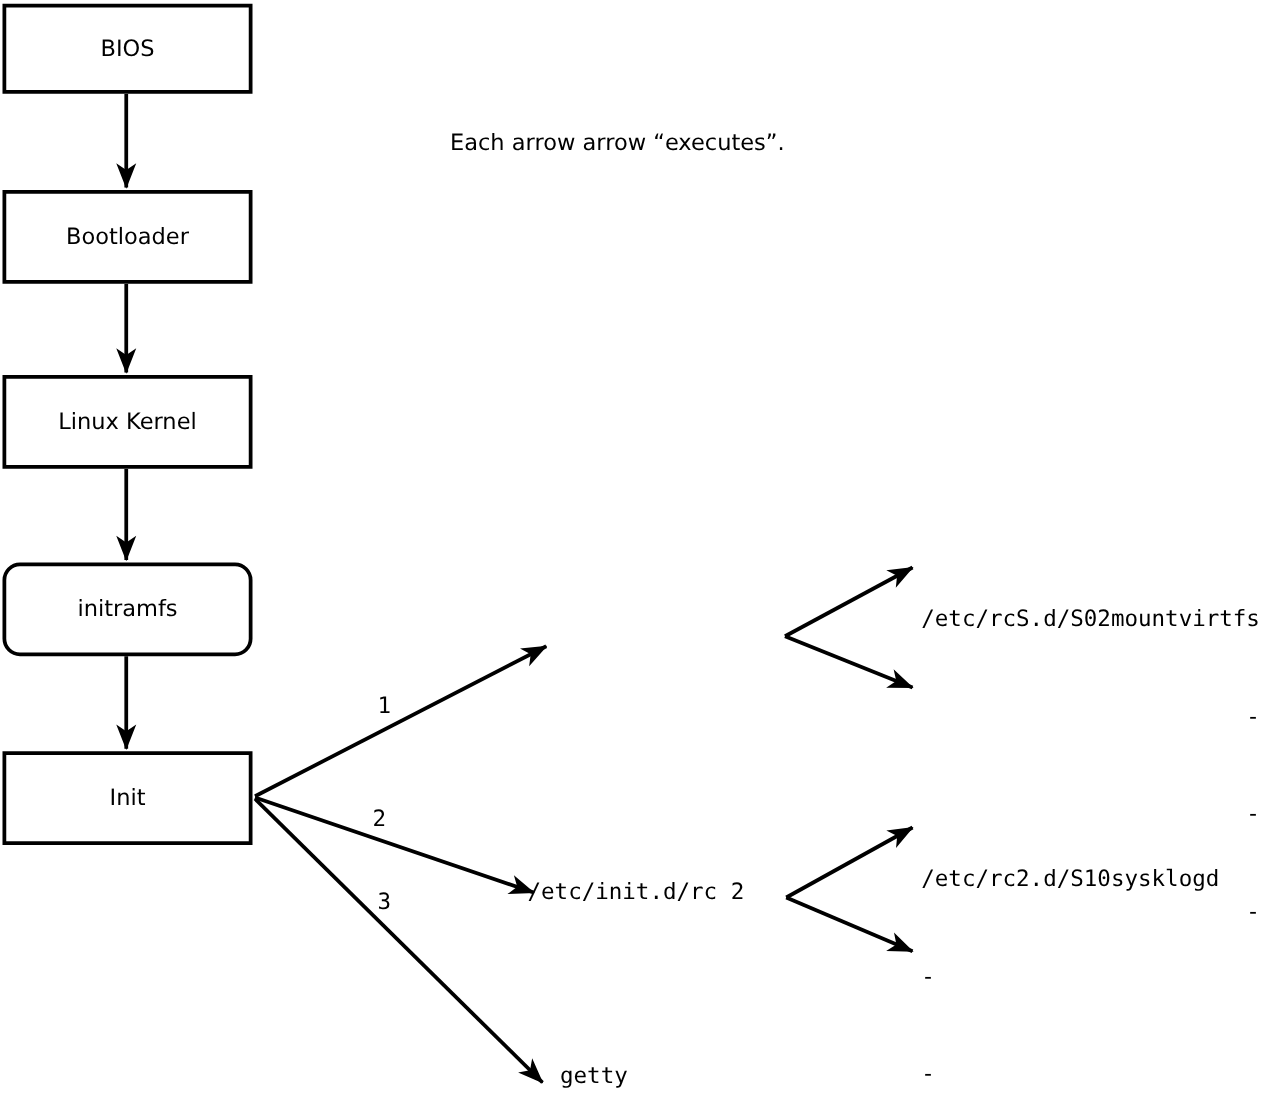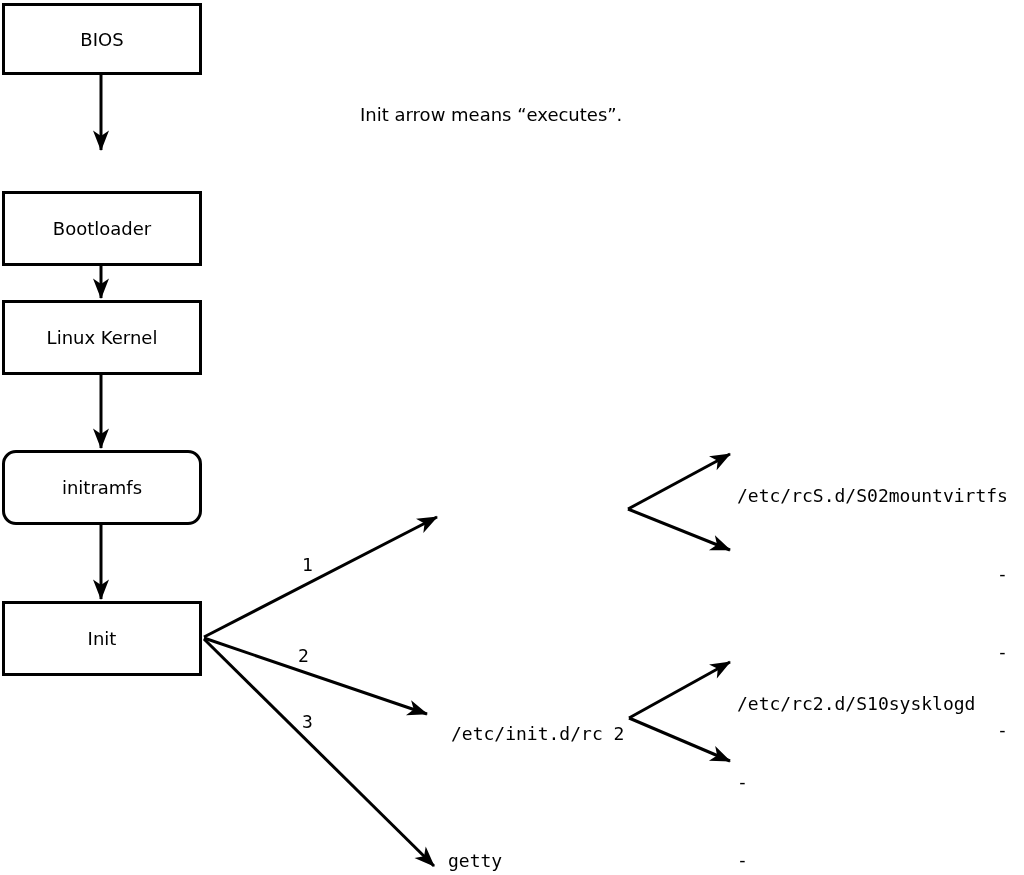--- a/index.html
+++ b/index.html
@@ -59,43 +59,43 @@
     <line x1="628" y1="509" x2="730" y2="550" marker-end="url(#ah)"></line>
 
     <line x1="629" y1="718" x2="730" y2="662" marker-end="url(#ah)"></line>
     <line x1="629" y1="718" x2="730" y2="761" marker-end="url(#ah)"></line>
   </svg>
 
   <div class="box" style="top:3px;height:72px;">
     <span>BIOS</span>
   </div>
 
-  <div class="box" style="top:152px;height:75px;margin-top:39px;">
+  <div class="box" style="top:152px;height:75px;">
     <span>Bootloader</span>
   </div>
 
   <div class="box" style="top:300px;height:75px;">
     <span>Linux Kernel</span>
   </div>
 
   <div class="box" style="top:450px;height:75px;border-radius:14px;">
     <span>initramfs</span>
   </div>
 
   <div class="box" style="top:601px;height:75px;text-align:center;">
     <span>Init</span>
   </div>
 
-  <div class="note">Init arrow means “executes”.</div>
+  <div class="note">Each arrow arrow “executes”.</div>
 
   <div class="mono" style="left:302px;top:552px;">1</div>
   <div class="mono" style="left:298px;top:643px;">2</div>
   <div class="mono" style="left:302px;top:709px;">3</div>
 
-  <div class="mono" style="left:451px;top:701px;margin-top:20px;">/etc/init.d/rc 2</div>
+  <div class="mono" style="left:422px;top:701px;">/etc/init.d/rc 2</div>
   <div class="mono" style="left:448px;top:848px;">getty</div>
 
   <div class="mono" style="left:737px;top:431px;text-align:right;">
     <div>/etc/rcS.d/S02mountvirtfs</div>
     <div>-</div>
     <div>-</div>
     <div>-</div>
   </div>
 
   <div class="mono" style="left:737px;top:639px;">

